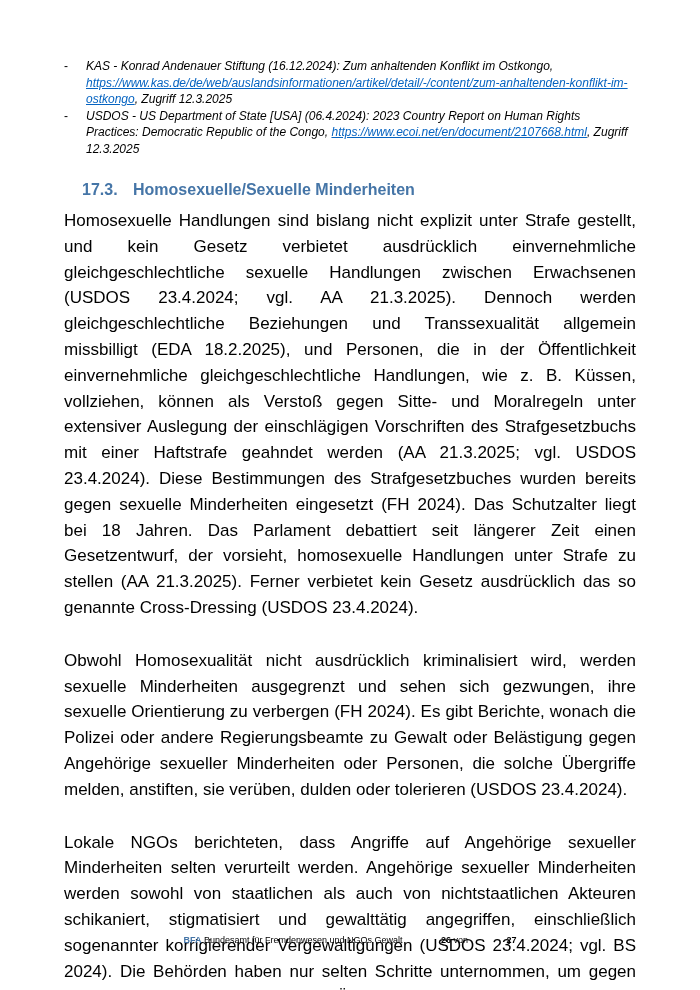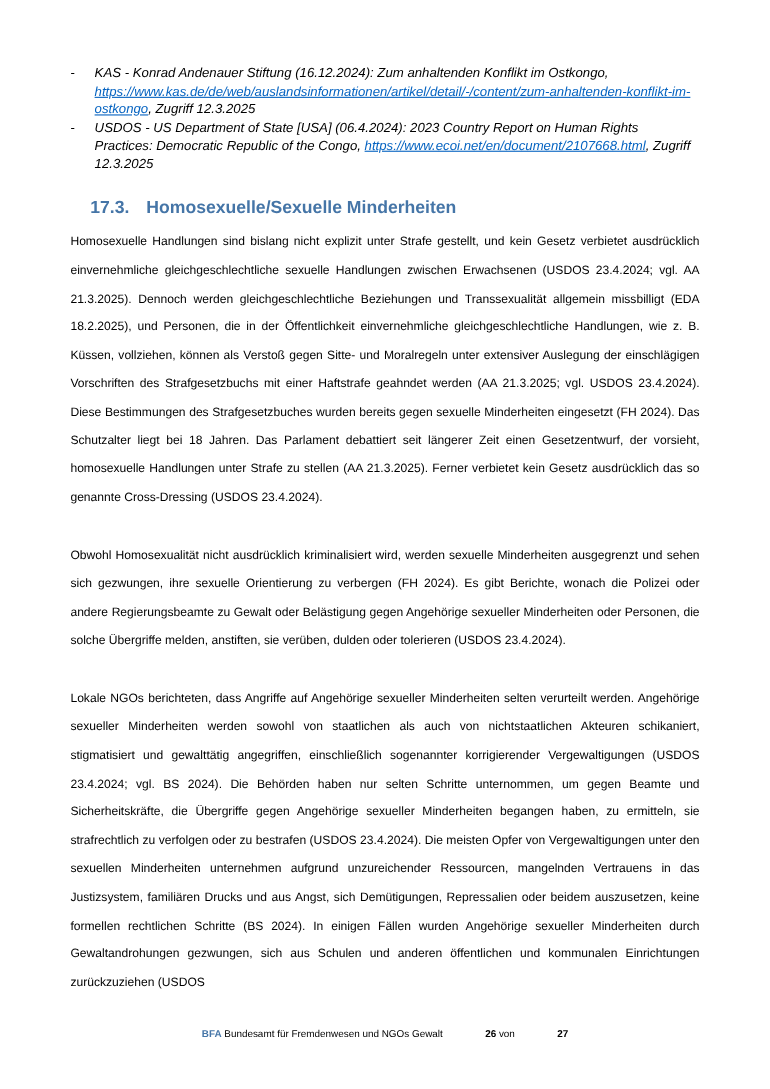--- a/index.html
+++ b/index.html
@@ -42,21 +42,21 @@
     margin: 24px 0 9px 18px;
     font-size: 16px;
     font-weight: bold;
     color: var(--heading-color, #4575a7);
   }
   .h-num {
     display: inline-block;
     width: 51px;
   }
   .body-p {
-    font-size: 11px;
+    font-size: 17px;
     line-height: 25.8px;
     text-align: justify;
     margin: 0 0 27px 0;
   }
   .footer {
     position: absolute;
     left: 0;
     right: 0;
     bottom: 44px;
     text-align: center;

